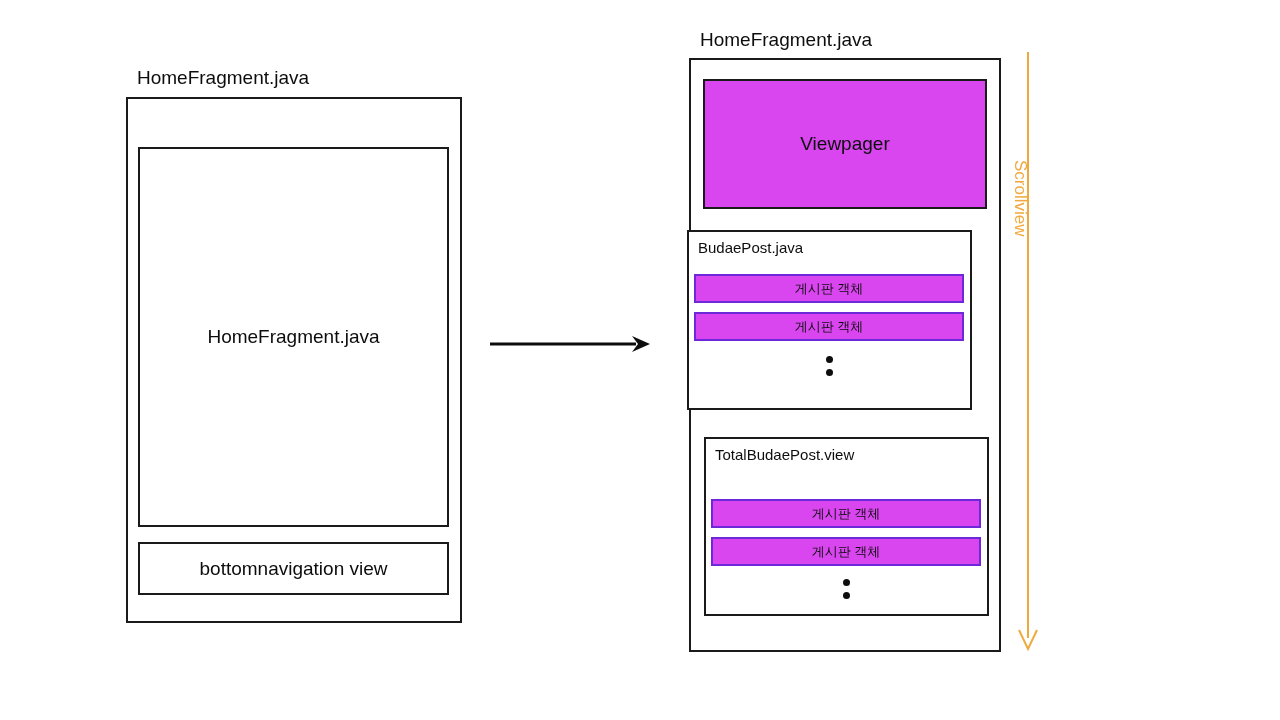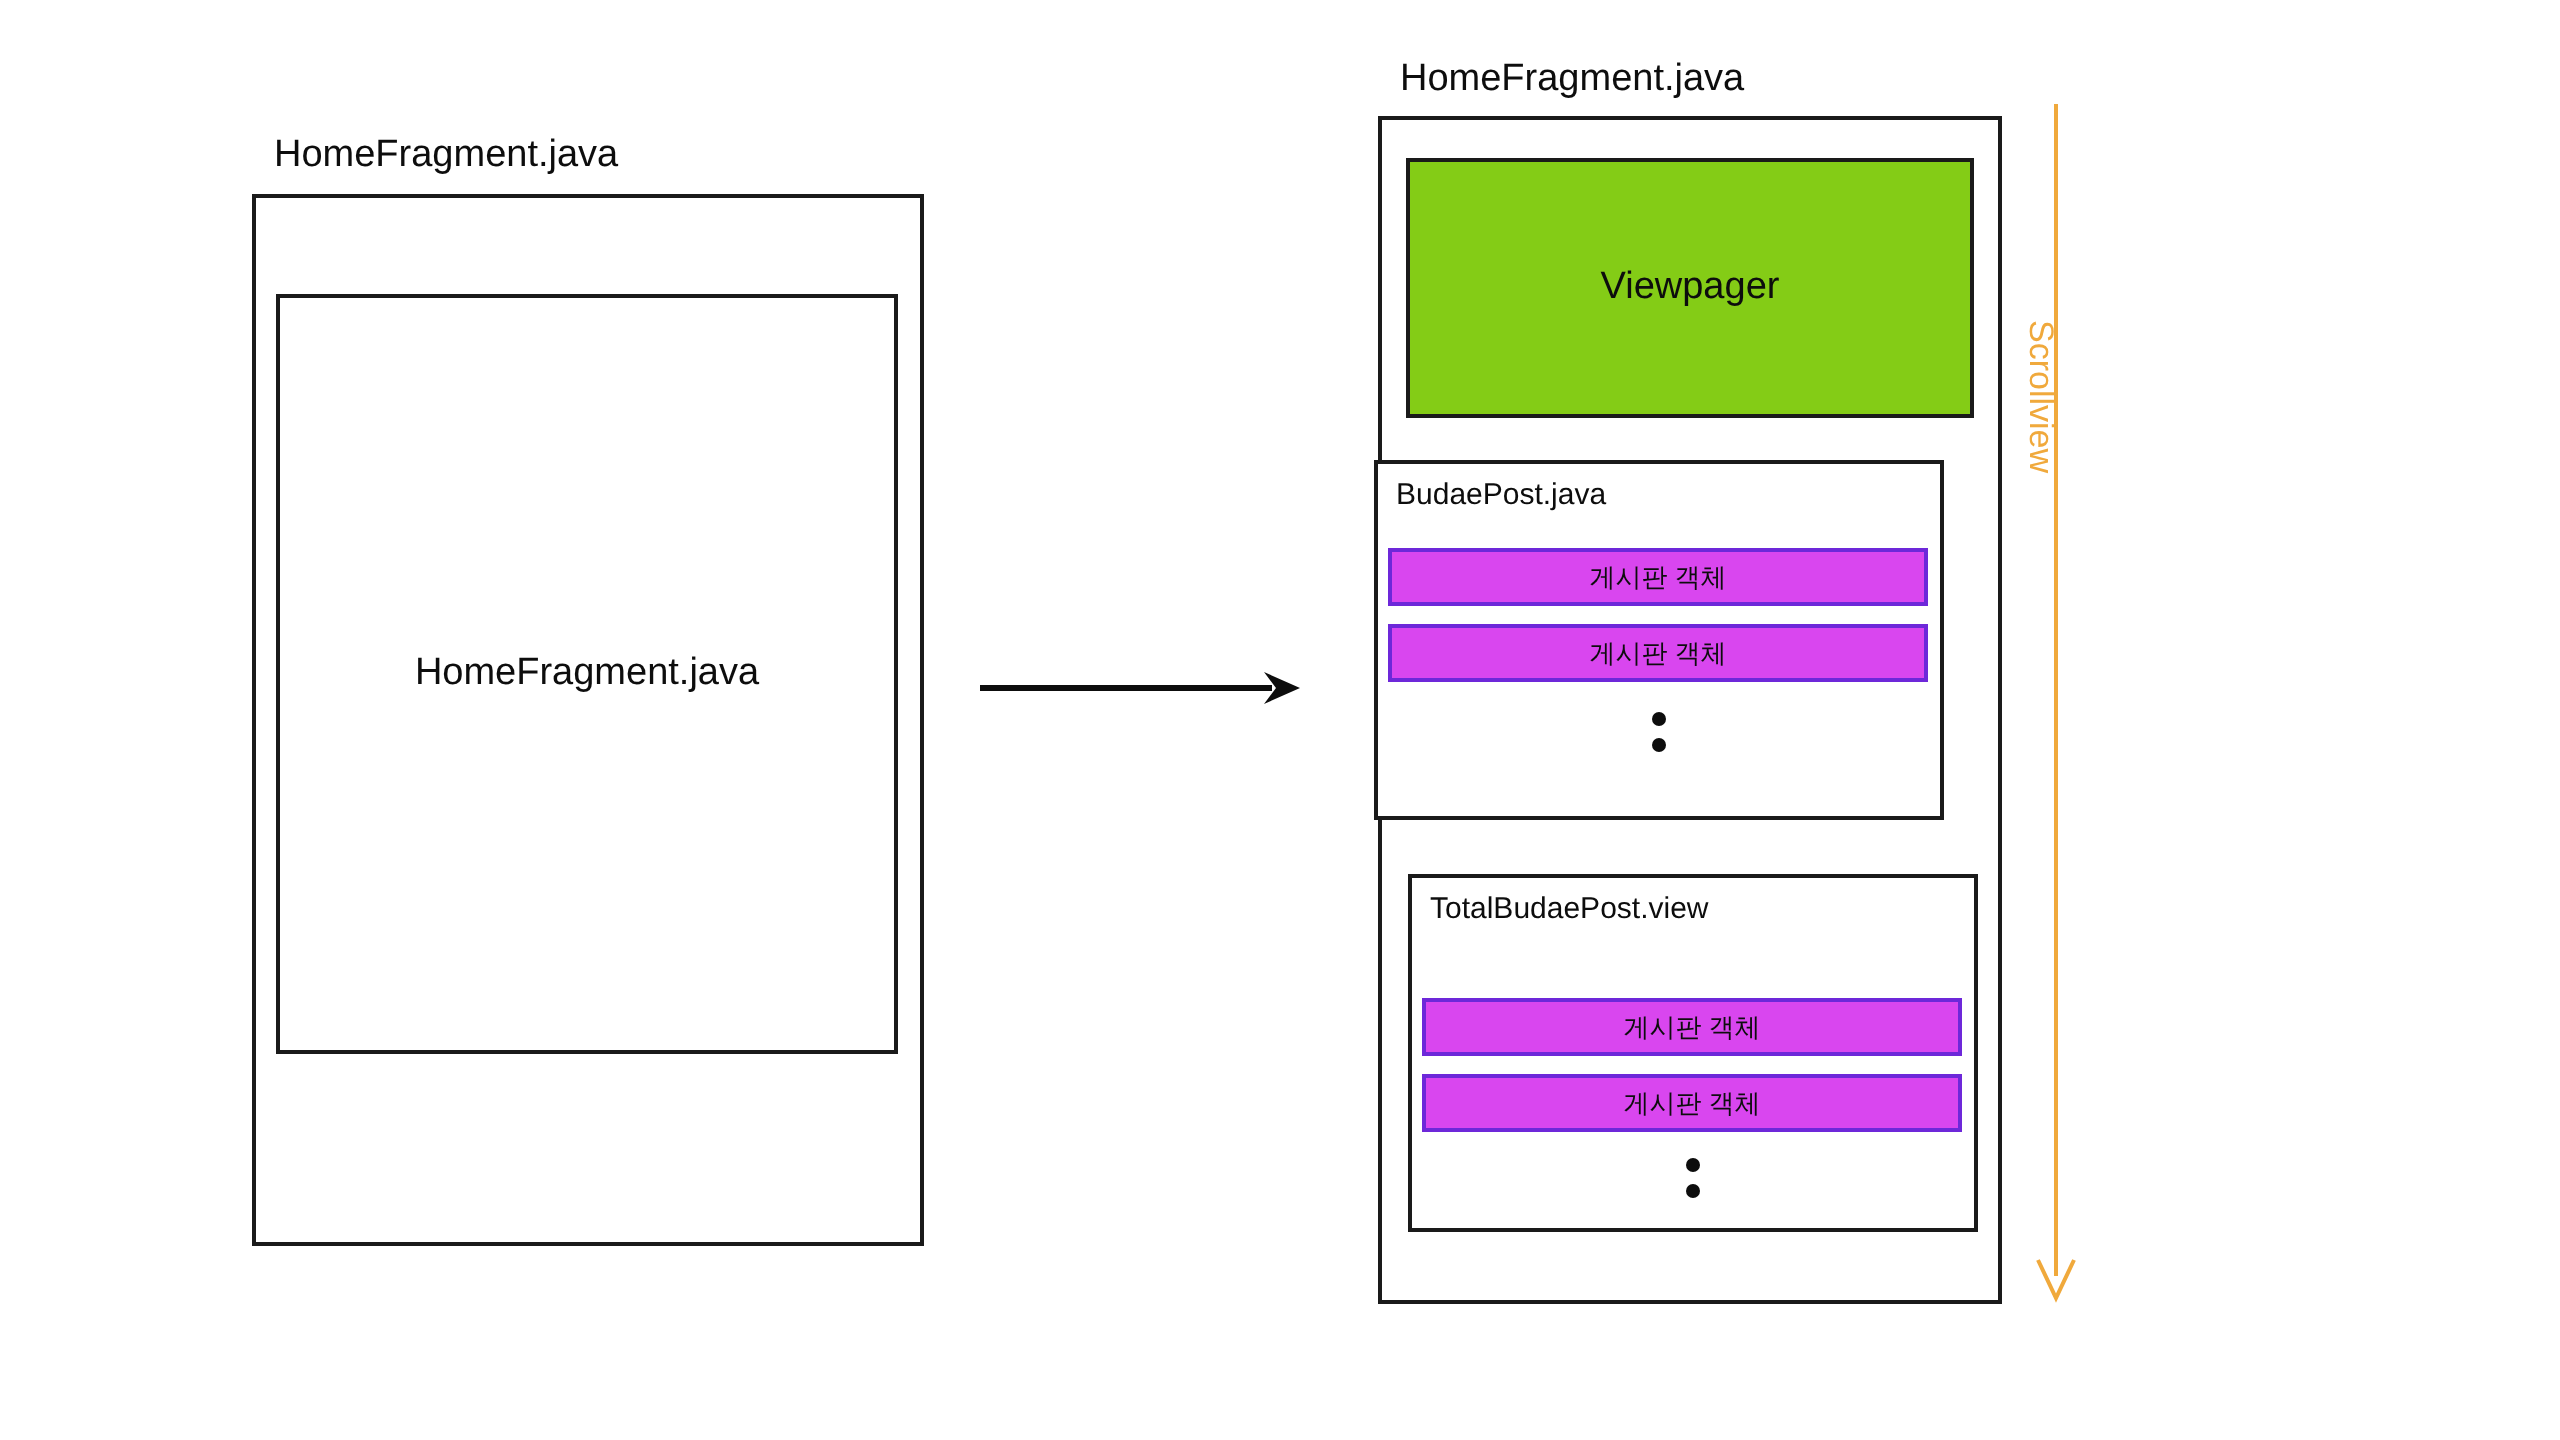--- a/index.html
+++ b/index.html
@@ -79,21 +79,21 @@
   #home-fragment-frame {
     left: 689px; top: 58px;
     width: 312px; height: 594px;
     border: 2px solid #1a1a1a;
     background: #ffffff;
   }
   #viewpager-box {
     left: 703px; top: 79px;
     width: 284px; height: 130px;
     border: 2px solid #1a1a1a;
-    background: #84cc16;
+    background: #d946ef;
     display: flex;
     align-items: center;
     justify-content: center;
   }
   #viewpager-box .inner-label {
     font-size: 19px;
     color: #0d0d0d;
     white-space: nowrap;
   }
 
@@ -166,20 +166,23 @@
 
   <div class="caption" style="left:137px; top:68px;">HomeFragment.java</div>
 
   <div class="abs" id="main-activity-frame">
   </div>
 
   <div class="abs" id="home-fragment-box">
     <span class="inner-label">HomeFragment.java</span>
   </div>
 
+  <div class="abs" id="bottom-nav-box">
+    <span class="inner-label">bottomnavigation view</span>
+  </div>
 
   <div class="abs" id="flow-arrow">
     <svg width="160" height="28" viewBox="0 0 160 28" xmlns="http://www.w3.org/2000/svg">
       <line x1="0" y1="14" x2="146" y2="14" stroke="#0d0d0d" stroke-width="3"></line>
       <polygon points="142,6 160,14 142,22 148,14" fill="#0d0d0d"></polygon>
     </svg>
   </div>
 
   <div class="caption" style="left:700px; top:30px;">HomeFragment.java</div>
 

